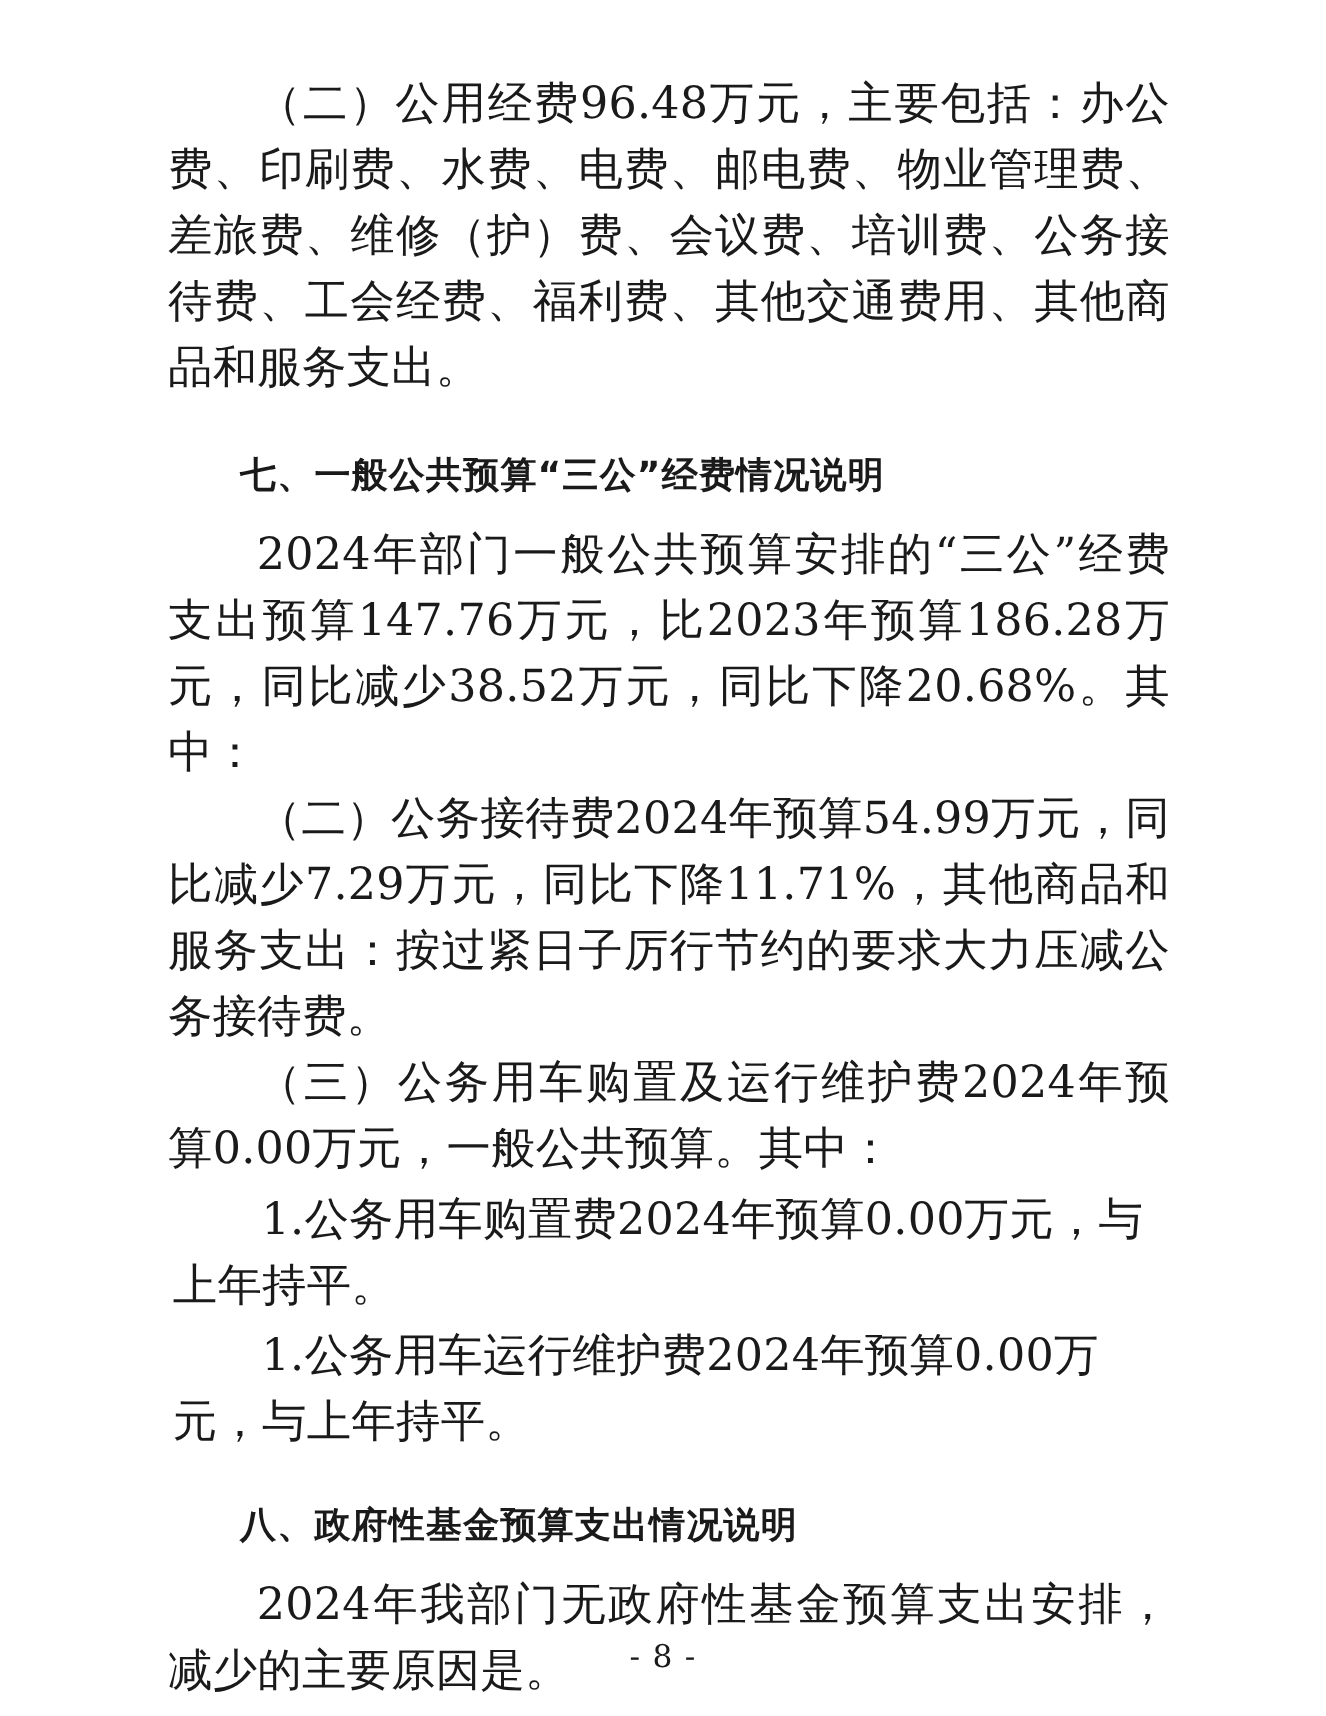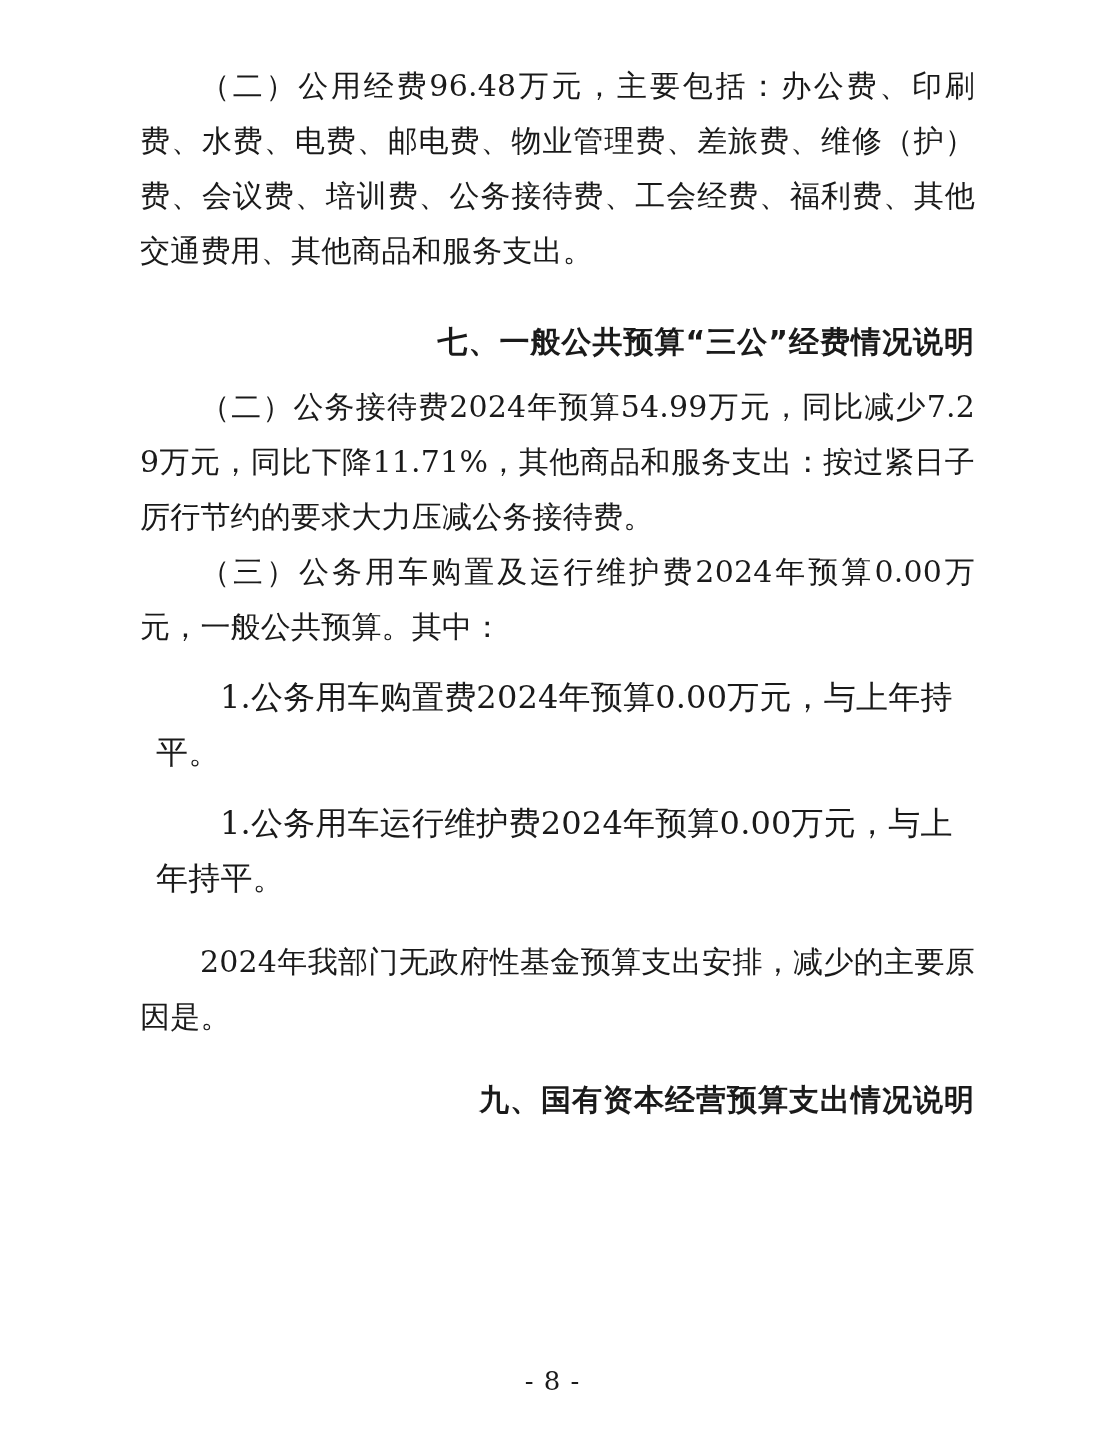--- a/index.html
+++ b/index.html
@@ -16,49 +16,48 @@
     overflow: hidden;
   }
   .page {
     box-sizing: border-box;
     width: 1105px;
     height: 1430px;
     padding: 58px 130px 0 140px;
     position: relative;
   }
   .para {
-    font-size: 30px;
+    font-size: 37px;
     line-height: 55px;
     text-align: justify;
     text-justify: inter-ideograph;
     text-indent: 2em;
     margin: 0 0 0 0;
     letter-spacing: 0.2px;
     word-break: break-all;
   }
   .heading {
     font-size: 30px;
     line-height: 55px;
     font-weight: bold;
     font-family: "DejaVu Sans", "Liberation Sans", sans-serif;
     text-indent: 2em;
     margin: 16px 0 10px 0;
     letter-spacing: 1px;
-    text-align: right;
   }
   .para + .para {
     margin-top: 0;
   }
   .gap-sm { height: 12px; }
   .gap-md { height: 20px; }
   .list-para {
-    font-size: 32px;
+    font-size: 37px;
     line-height: 55px;
     text-indent: 2em;
-    margin: 16px;
+    margin: 4px;
     letter-spacing: 0.2px;
     word-break: break-all;
   }
   .footer {
     position: absolute;
     left: 0;
     right: 0;
     bottom: 34px;
     text-align: center;
     font-size: 26px;
@@ -71,32 +70,34 @@
 <body>
 
 <div class="page">
 
   <p class="para">（二）公用经费96.48万元，主要包括：办公费、印刷费、水费、电费、邮电费、物业管理费、差旅费、维修（护）费、会议费、培训费、公务接待费、工会经费、福利费、其他交通费用、其他商品和服务支出。</p>
 
   <div class="gap-md"></div>
 
   <h2 class="heading">七、一般公共预算“三公”经费情况说明</h2>
 
+  <p class="para">2024年部门一般公共预算安排的“三公”经费支出预算147.76万元，比2023年预算186.28万元，同比减少38.52万元，同比下降20.68%。其中：</p>
 
 
   <p class="para">（二）公务接待费2024年预算54.99万元，同比减少7.29万元，同比下降11.71%，其他商品和服务支出：按过紧日子厉行节约的要求大力压减公务接待费。</p>
 
   <p class="para">（三）公务用车购置及运行维护费2024年预算0.00万元，一般公共预算。其中：</p>
 
   <p class="list-para">1.公务用车购置费2024年预算0.00万元，与上年持平。</p>
 
   <p class="list-para">1.公务用车运行维护费2024年预算0.00万元，与上年持平。</p>
 
   <div class="gap-sm"></div>
 
+  <h2 class="heading">八、政府性基金预算支出情况说明</h2>
 
   <p class="para">2024年我部门无政府性基金预算支出安排，减少的主要原因是。</p>
 
   <div class="gap-sm"></div>
 
   <h2 class="heading">九、国有资本经营预算支出情况说明</h2>
 
   <div class="footer">- 8 -</div>
 </div>
 

